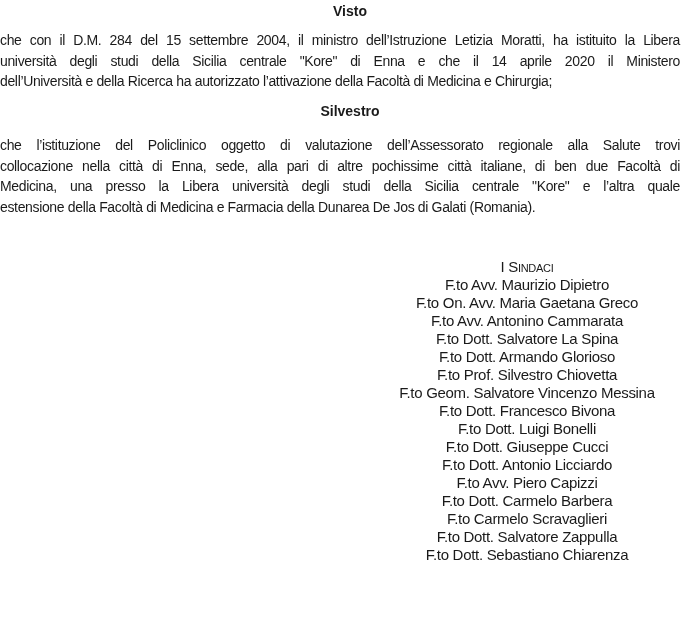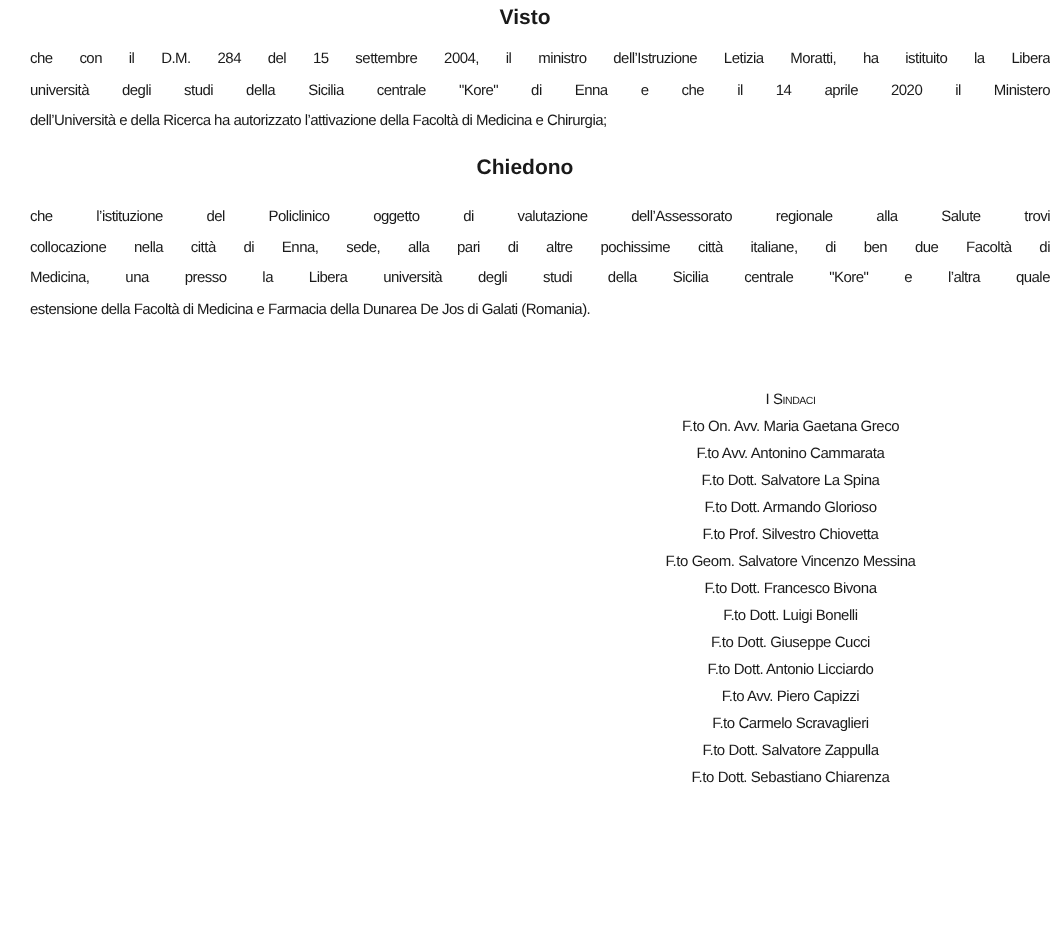--- a/index.html
+++ b/index.html
@@ -1,54 +1,56 @@
 <!DOCTYPE html>
 <html><head>
 <meta charset="utf-8">
 <style>
   html, body { margin:0; padding:0; background:#ffffff; }
   body { width:700px; height:633px; overflow:hidden; position:relative;
          font-family: "Liberation Sans Narrow", "Liberation Sans", sans-serif; color:#1a1a1a; }
   .heading { position:absolute; left:0; width:700px; text-align:center;
              font-weight:bold; font-size:14px; letter-spacing:0; }
-  .para { position:absolute; left:20px; width:680px; font-size:10px; line-height:20.5px;
+  .para { position:absolute; left:0; width:680px; font-size:14px; line-height:20.5px;
           text-align:justify; text-align-last:left; letter-spacing:-0.35px; }
   .para .line { display:block; text-align:justify; text-align-last:justify; white-space:nowrap; }
   .para .line.last { text-align-last:left; }
   .signs { position:absolute; left:370px; width:314px; top:258px; text-align:center;
-           font-size:10px; line-height:18px; letter-spacing:-0.3px; }
+           font-size:15px; line-height:18px; letter-spacing:-0.3px; }
   .signs .title { font-variant: small-caps; }
 </style>
 </head>
 <body>
 
 <div class="heading" style="top:3px;">Visto</div>
 <div class="para" style="top:30px;">
   <span class="line">che con il D.M. 284 del 15 settembre 2004, il ministro dell’Istruzione Letizia Moratti, ha istituito la Libera</span>
   <span class="line">università degli studi della Sicilia centrale "Kore" di Enna e che il 14 aprile 2020 il Ministero</span>
   <span class="line last">dell’Università e della Ricerca ha autorizzato l’attivazione della Facoltà di Medicina e Chirurgia;</span>
 </div>
 
-<div class="heading" style="top:103px;">Chiedono</div>
+<div class="heading" style="top:103px;">Silvestro</div>
 <div class="para" style="top:135px;">
   <span class="line">che l’istituzione del Policlinico oggetto di valutazione dell’Assessorato regionale alla Salute trovi</span>
   <span class="line">collocazione nella città di Enna, sede, alla pari di altre pochissime città italiane, di ben due Facoltà di</span>
   <span class="line">Medicina, una presso la Libera università degli studi della Sicilia centrale "Kore" e l’altra quale</span>
   <span class="line last">estensione della Facoltà di Medicina e Farmacia della Dunarea De Jos di Galati (Romania).</span>
 </div>
 
 <div class="signs">
   <div class="title">I Sindaci</div>
+  <div>F.to Avv. Maurizio Dipietro</div>
   <div>F.to On. Avv. Maria Gaetana Greco</div>
   <div>F.to Avv. Antonino Cammarata</div>
   <div>F.to Dott. Salvatore La Spina</div>
   <div>F.to Dott. Armando Glorioso</div>
   <div>F.to Prof. Silvestro Chiovetta</div>
   <div>F.to Geom. Salvatore Vincenzo Messina</div>
   <div>F.to Dott. Francesco Bivona</div>
   <div>F.to Dott. Luigi Bonelli</div>
   <div>F.to Dott. Giuseppe Cucci</div>
   <div>F.to Dott. Antonio Licciardo</div>
   <div>F.to Avv. Piero Capizzi</div>
+  <div>F.to Dott. Carmelo Barbera</div>
   <div>F.to Carmelo Scravaglieri</div>
   <div>F.to Dott. Salvatore Zappulla</div>
   <div>F.to Dott. Sebastiano Chiarenza</div>
 </div>
 
 </body></html>

